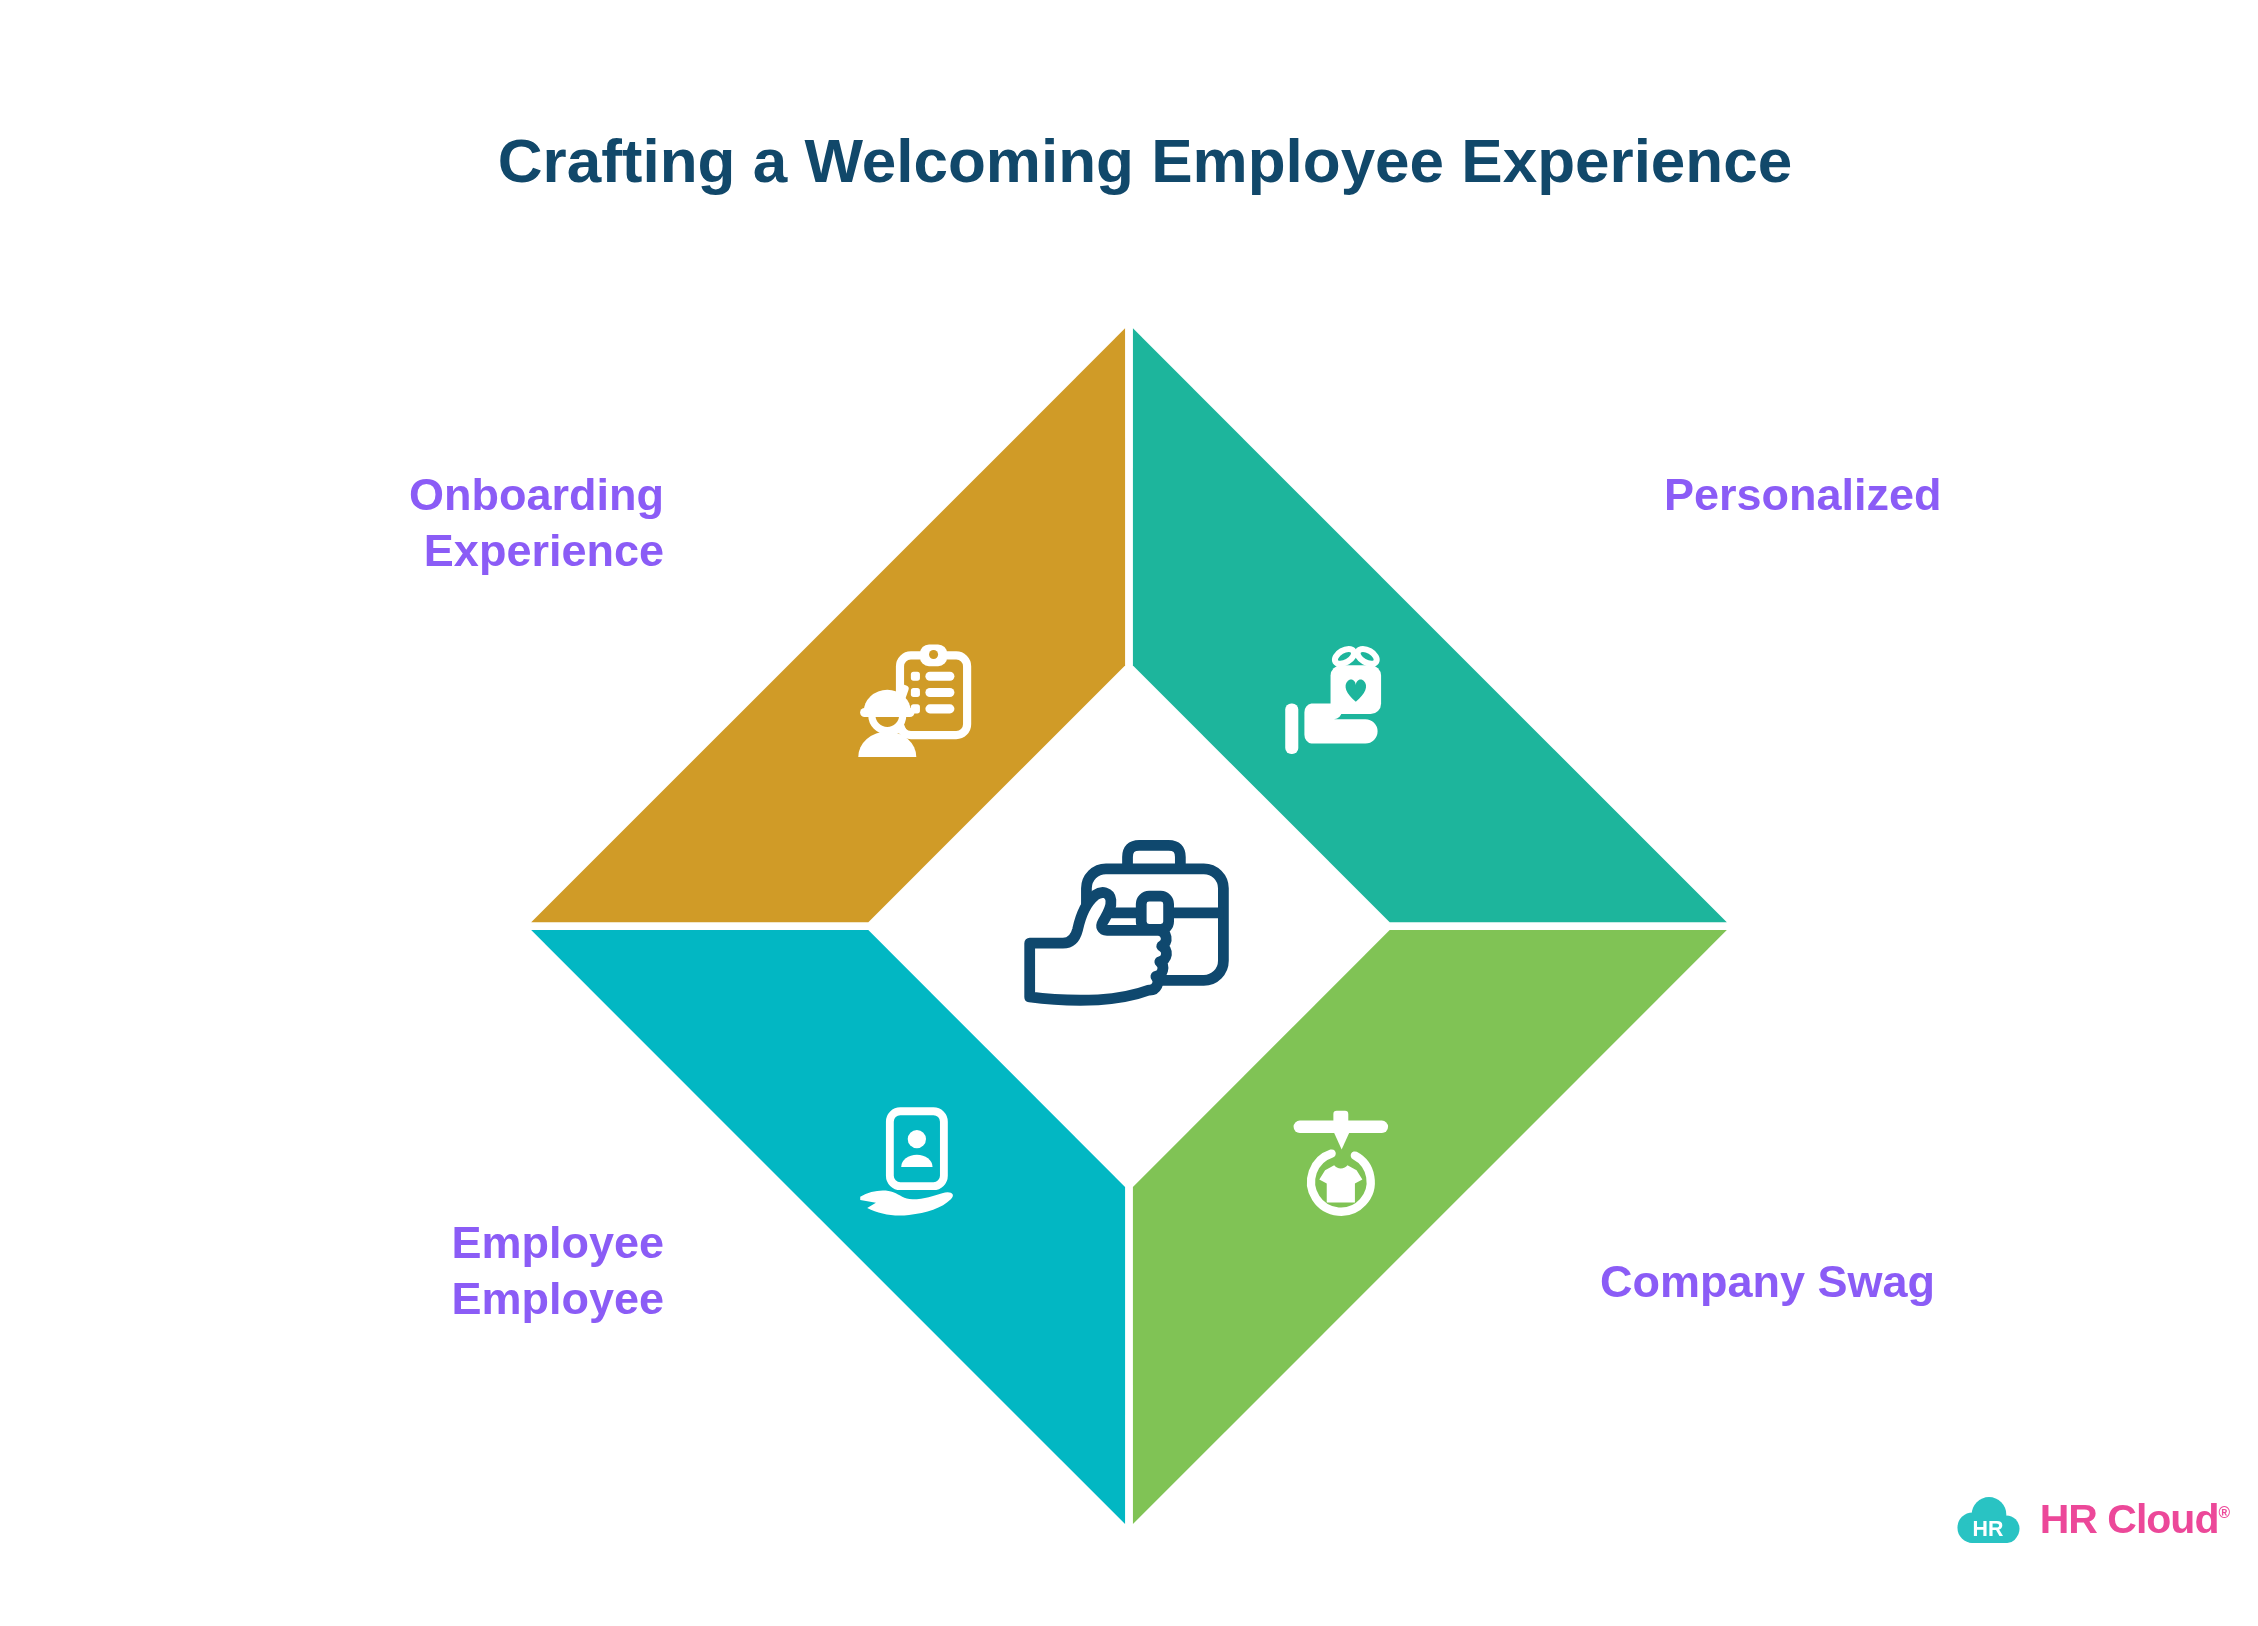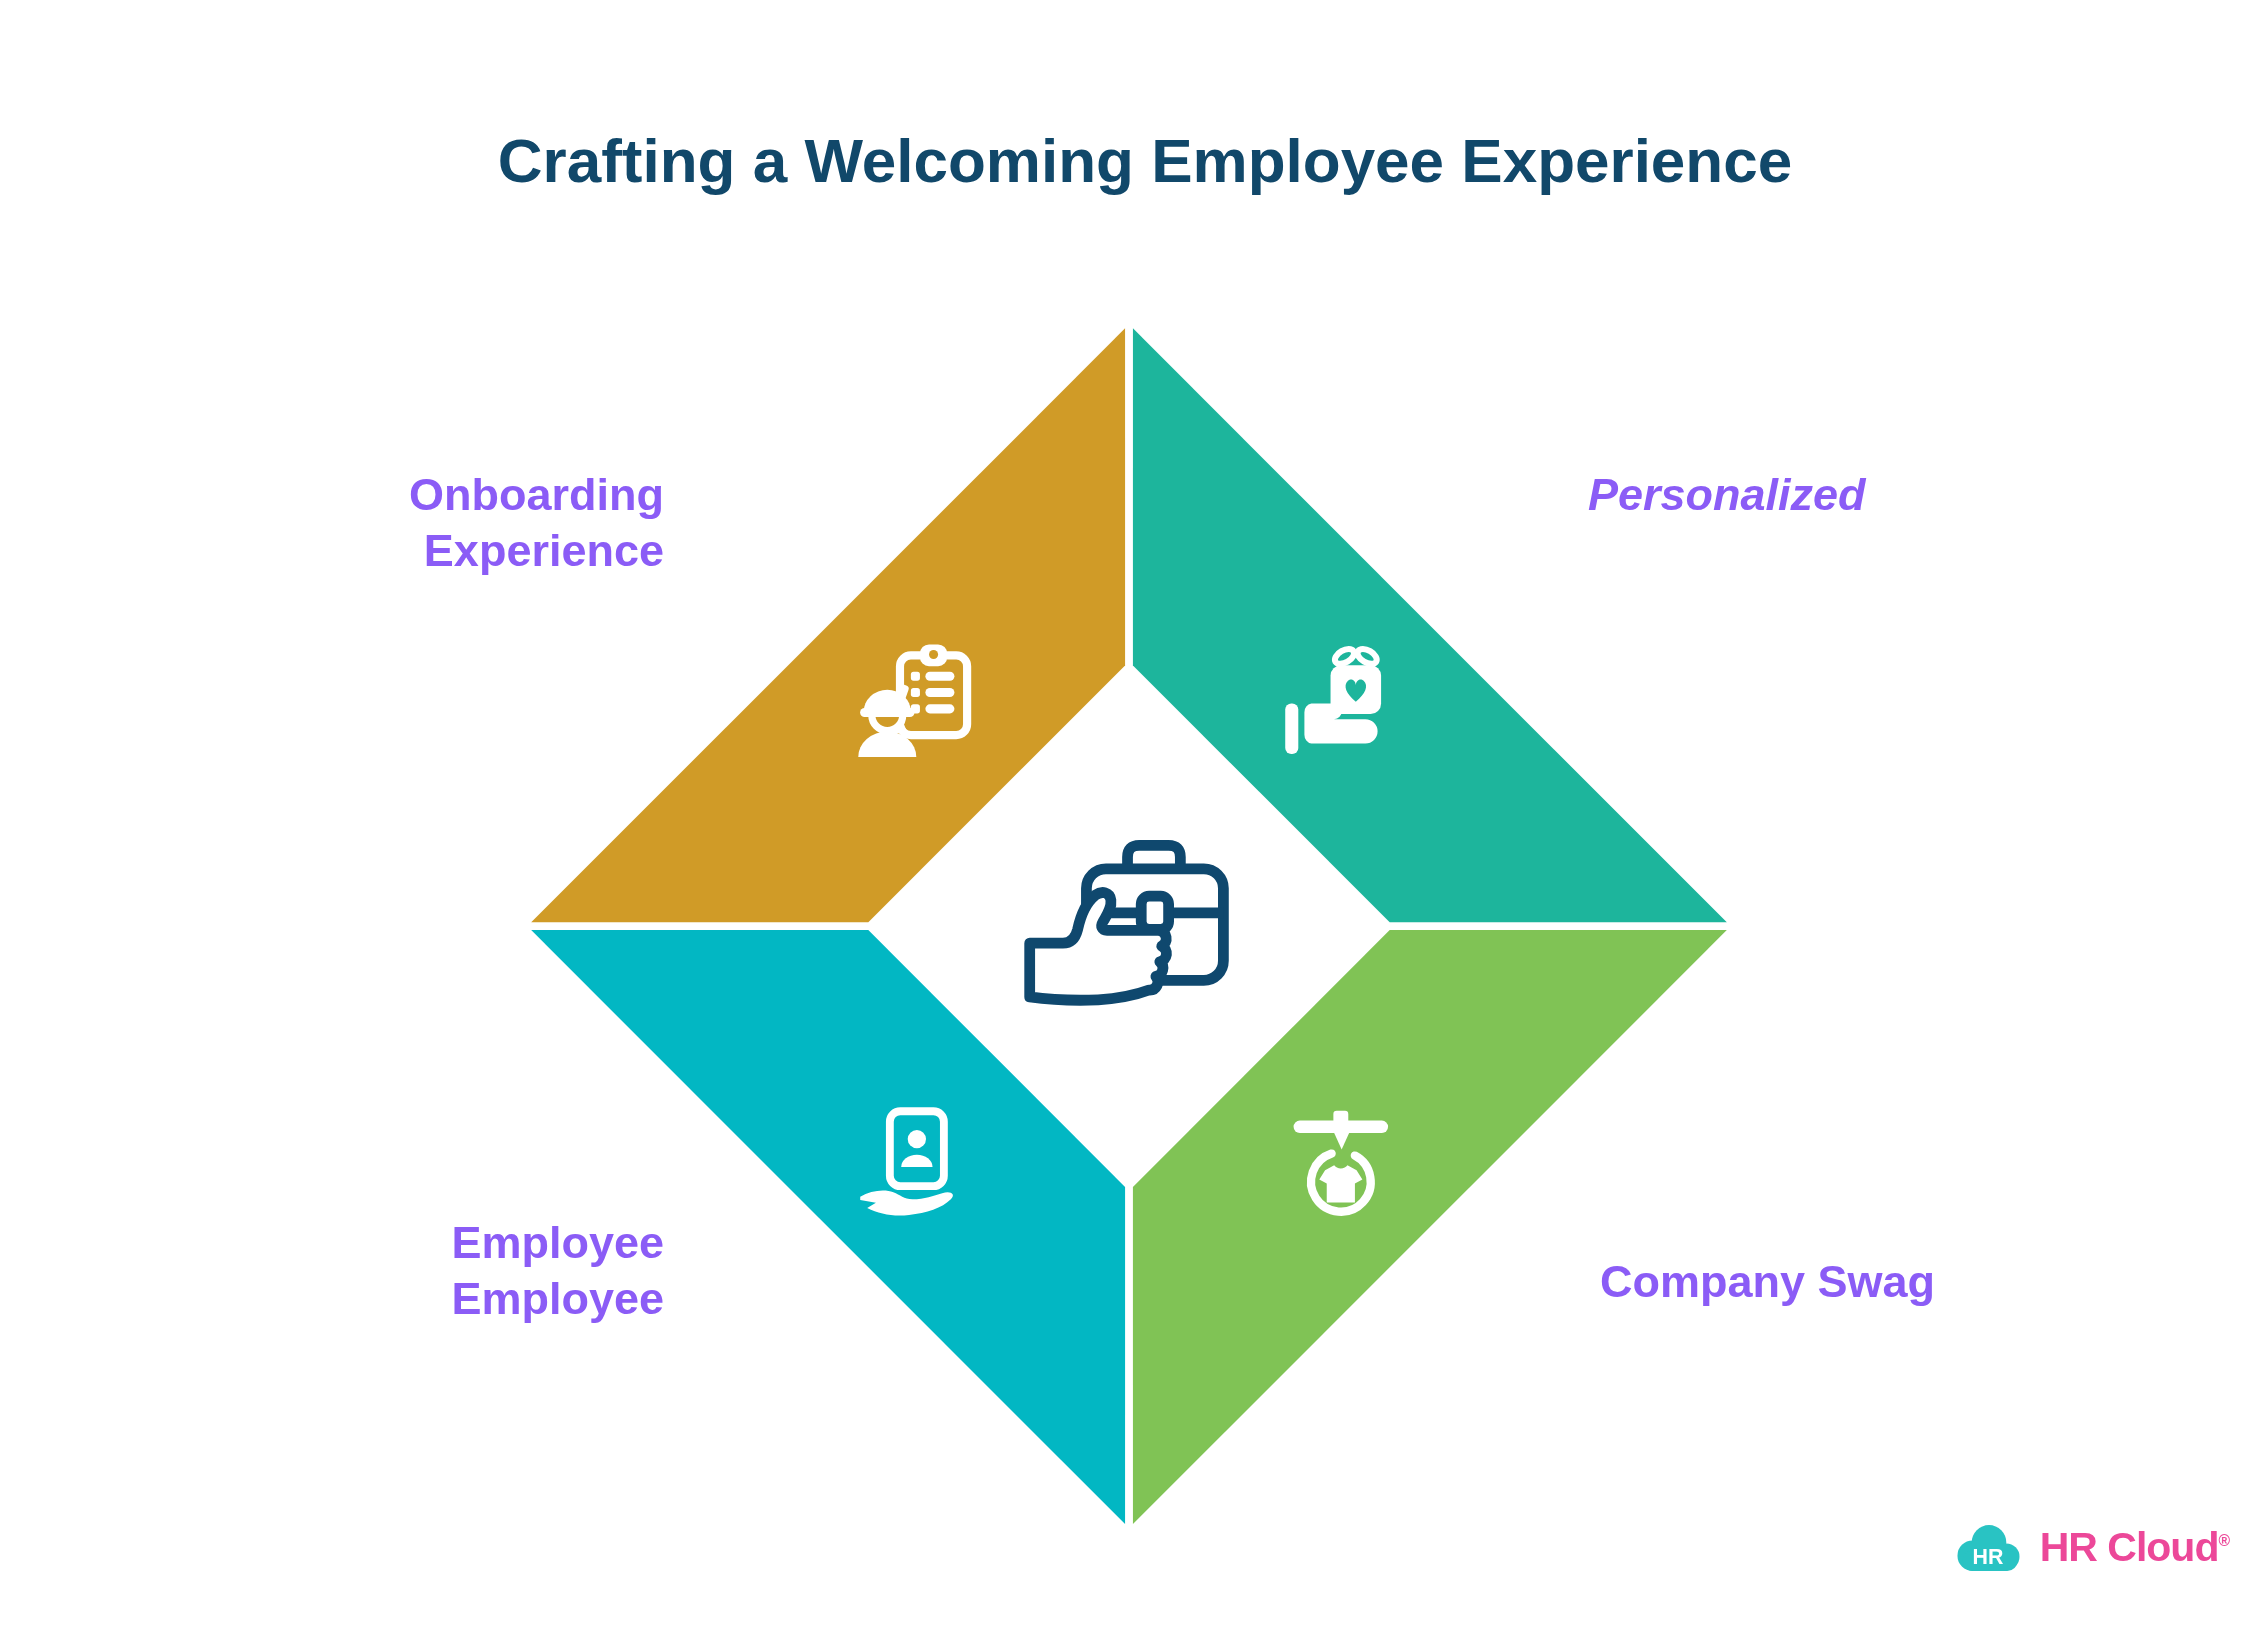--- a/index.html
+++ b/index.html
@@ -17,26 +17,26 @@
     margin:0;
   }
   .diamond-svg { position:absolute; top:0; left:0; }
   .icon-svg { position:absolute; }
   .label {
     position:absolute;
     font-size:45px; font-weight:bold; color:#8b5cf6;
     line-height:56px; white-space:nowrap;
   }
   .label-tl { right:1594px; top:467px; text-align:right; }
-  .label-tr { left:1588px;  top:467px; text-align:left;font-style:italic; }
+  .label-tr { left:1664px;  top:467px; text-align:left; }
   .label-bl { right:1594px; top:1215px; text-align:right;margin-left:12px; }
   .label-br { left:1600px;  top:1218px; text-align:center;margin-top:36px; }
   .logo {
     position:absolute; left:1952px; top:1490px;
-    display:flex; align-items:center; gap:13.7px;margin-top:28px;
+    display:flex; align-items:center; gap:13.7px;
   }
   .brand-text {
     font-size:41px; font-weight:bold; color:#ec4899;
     letter-spacing:-1px; position:relative;
   }
   .brand-text sup { font-size:15.7px; font-weight:bold; vertical-align:super; }
 </style>
 </head>
 <body>
 

